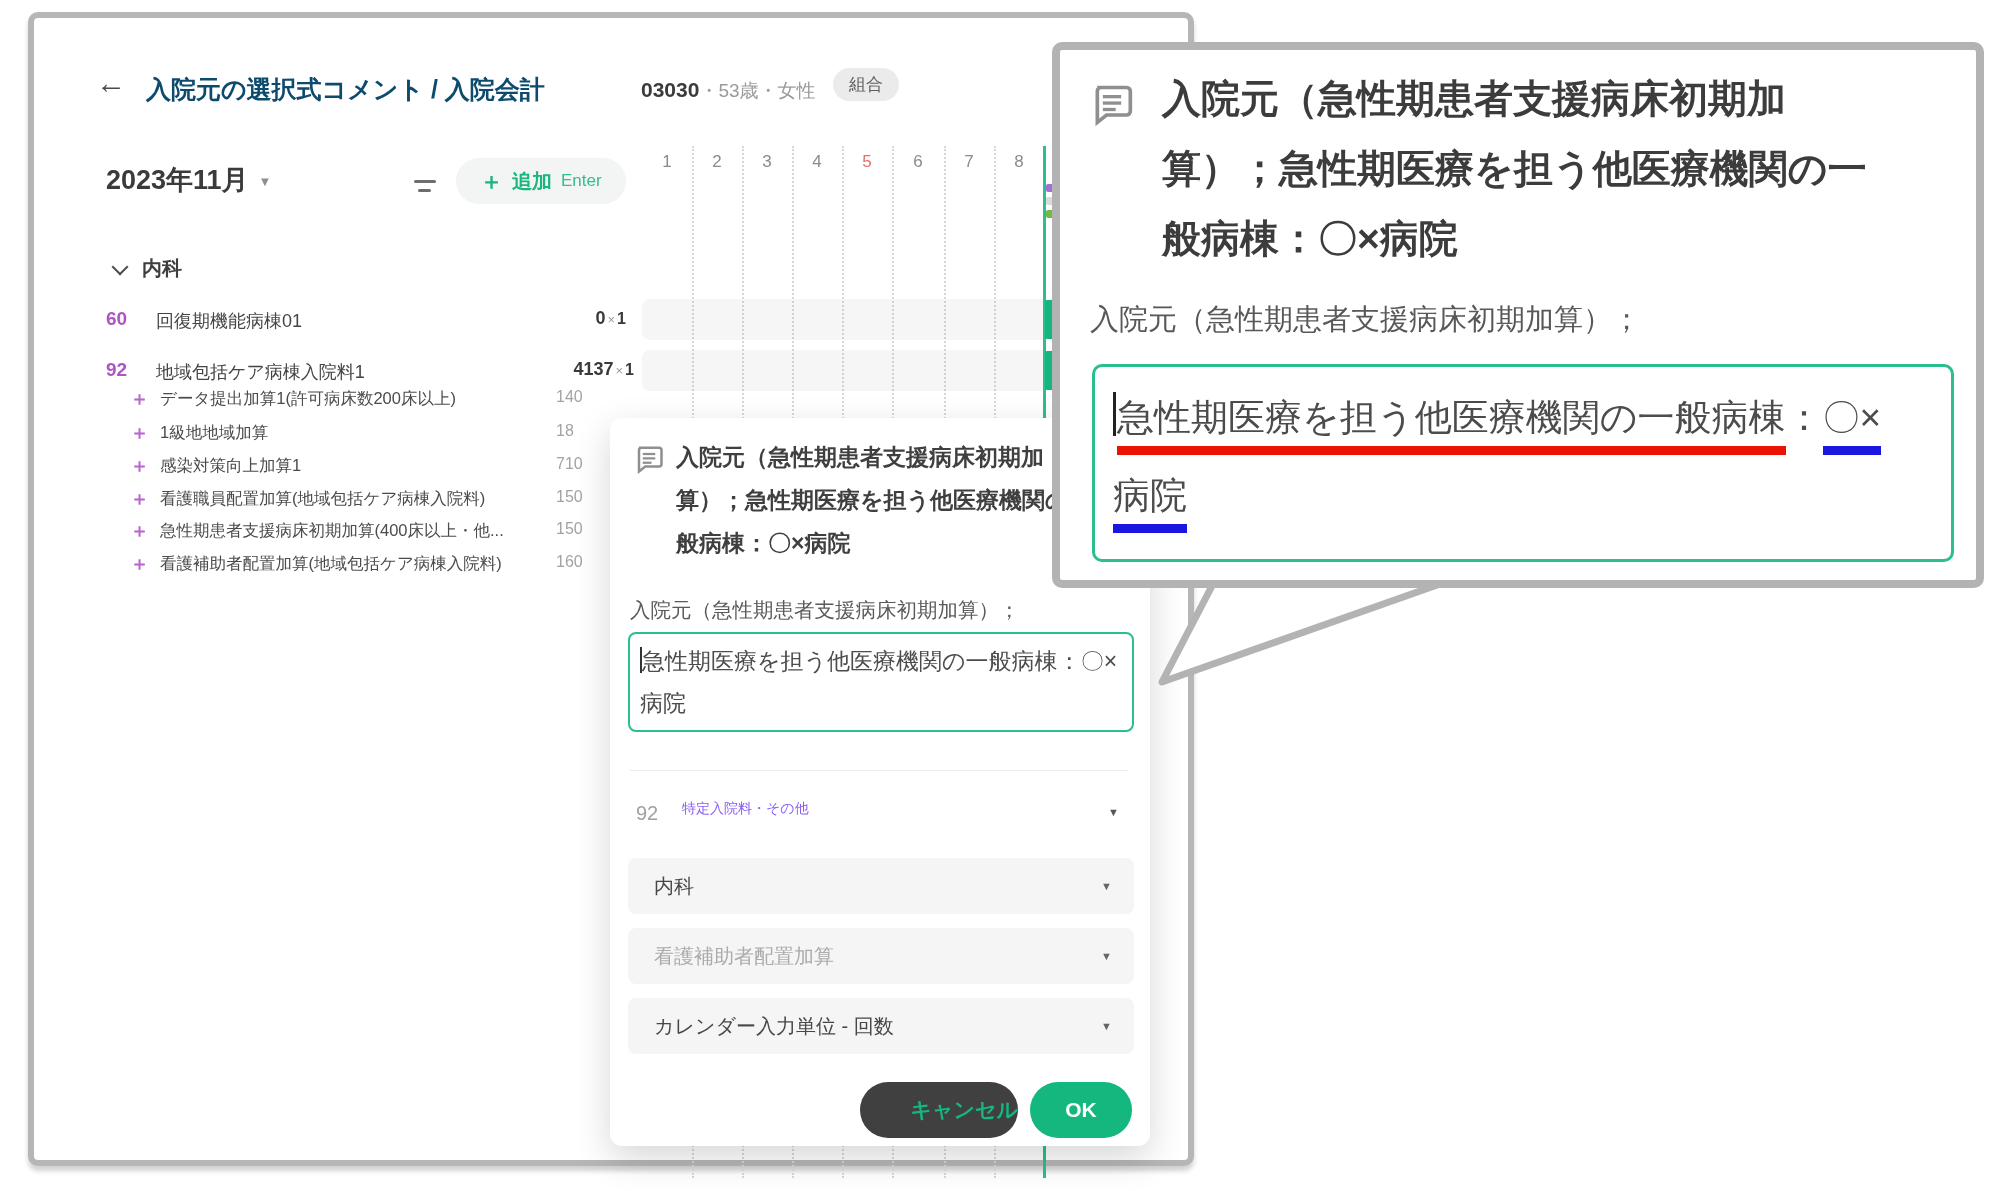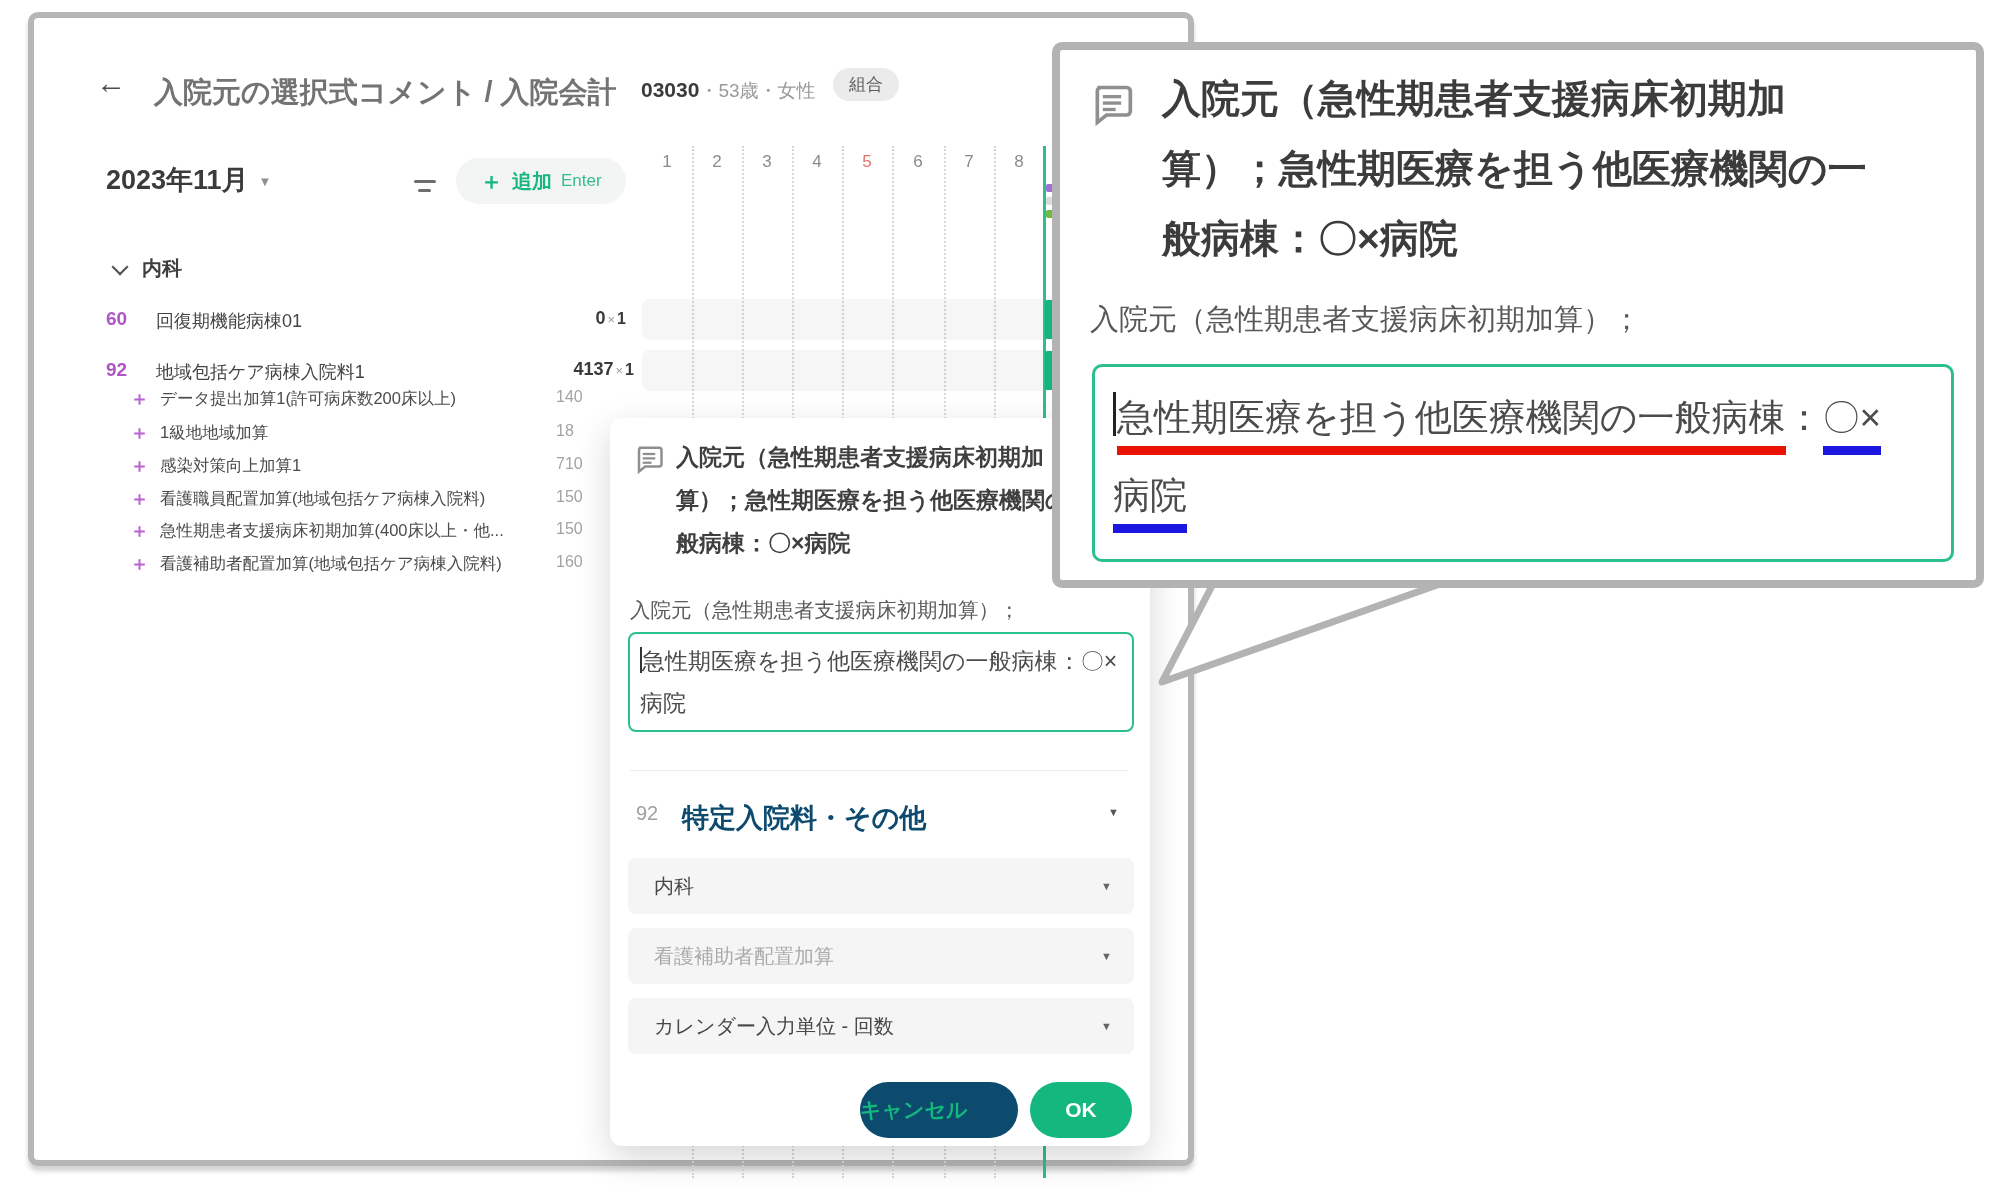--- a/index.html
+++ b/index.html
@@ -7,21 +7,21 @@
               font-family:"Liberation Sans","DejaVu Sans",sans-serif; }
   .abs { position:absolute; }
 
   
   #window { left:28px; top:12px; width:1166px; height:1154px; background:#fff;
             border:6px solid #b6b6b6; border-radius:10px; z-index:1;
             box-shadow:0 5px 5px rgba(0,0,0,.18); }
 
   
   .back { left:62px; top:48px; font-size:30px; color:#4a4a4a; cursor:pointer; }
-  .page-title { left:112px; top:55px; font-size:29px; font-weight:bold; color:#737373;margin-left:8px; }
+  .page-title { left:112px; top:55px; font-size:25px; font-weight:bold; color:#0c4a6e; }
   .patient { left:607px; top:60px; font-size:19px; color:#9a9a9a; }
   .patient b { font-size:21px; color:#3b3b3b; }
   .badge { left:799px; top:50px; height:33px; line-height:33px; padding:0 16px;
            background:#ebebeb; border-radius:17px; font-size:17px; color:#5d5d5d; }
 
   
   .month { left:72px; top:144px; font-size:27px; font-weight:bold; color:#3b3b3b; cursor:pointer; }
   .month .caret { font-size:13px; color:#8f8f8f; margin-left:10px; vertical-align:3px; }
   .filter-icon { left:380px; top:160px; width:24px; height:18px; cursor:pointer; }
   .filter-icon i { position:absolute; left:0; height:2.5px; background:#6d6d6d; border-radius:2px; }
@@ -66,28 +66,28 @@
             box-shadow:0 12px 36px rgba(0,0,0,.16); z-index:20; }
   #dialog .d-icon { left:24px; top:26px; }
   .d-title { left:66px; font-size:23px; font-weight:bold; color:#3f3f3f; white-space:nowrap; }
   .d-label { left:20px; top:178px; font-size:20.5px; color:#5a5a5a; white-space:nowrap; }
   .d-input { left:18px; top:214px; width:506px; height:100px; border:2px solid #2abf8c;
              border-radius:8px; padding:6px 10px; font-size:23px; color:#4c4c4c; cursor:text; }
   .d-input .ln { line-height:42px; white-space:nowrap; }
   .caret-s { display:inline-block; width:2px; height:26px; background:#333; vertical-align:-4px; }
   .d-div { left:20px; top:352px; width:498px; height:1px; background:#ededed; }
   .d-sec-code { left:26px; top:384px; font-size:20px; color:#a0a0a0; }
-  .d-sec-label{ left:72px; top:382px; font-size:27px; font-weight:bold; color:#0c4a6e; }
+  .d-sec-label{ left:72px; top:382px; font-size:14px; font-weight:normal; color:#8b5cf6; }
   .d-sec-caret{ left:498px; top:388px; font-size:11px; color:#555; cursor:pointer; }
   .d-select { left:18px; width:506px; height:56px; background:#f5f5f6; border-radius:8px;
               line-height:56px; padding-left:26px; font-size:20px; color:#474747; cursor:pointer; }
   .d-select.muted { color:#ababab; }
   .d-select .sel-caret { position:absolute; right:22px; top:0; font-size:11px; color:#666; }
-  .btn-cancel { left:250px; top:664px; width:158px; height:56px; border-radius:28px; background:#0c4a6e;
-                text-align:left; line-height:56px; font-size:21px; font-weight:bold; color:#14b77d; cursor:pointer; }
+  .btn-cancel { left:250px; top:664px; width:158px; height:56px; border-radius:28px; background:#404040;
+                text-align:right; line-height:56px; font-size:21px; font-weight:bold; color:#14b77d; cursor:pointer; }
   .btn-ok { left:420px; top:664px; width:102px; height:56px; border-radius:28px; background:#14b77d;
             text-align:center; line-height:56px; font-size:21px; font-weight:bold; color:#fff; cursor:pointer; }
 
   
   #tail { left:1100px; top:560px; z-index:25; }
 
   
   #callout { left:1052px; top:42px; width:932px; height:546px; background:#fff;
              border:8px solid #b3b3b3; border-radius:10px; z-index:30; }
   #callout .c-icon { left:30px; top:32px; }

